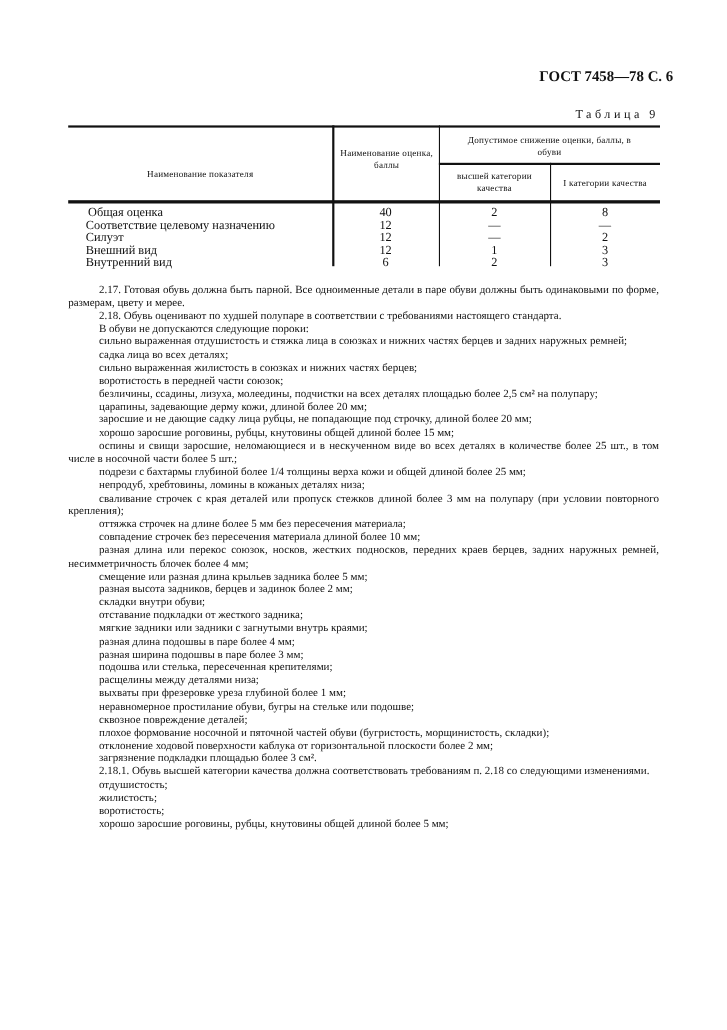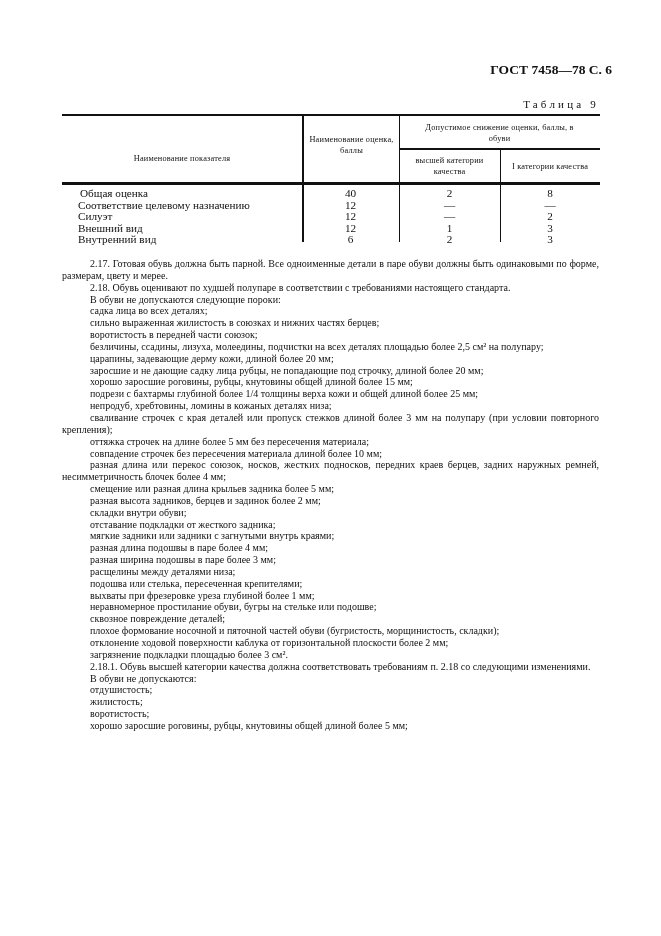--- a/index.html
+++ b/index.html
@@ -71,47 +71,48 @@
     <span class="c1">6</span>
     <span class="c2">2</span>
     <span class="c3">3</span>
   </div>
 </div>
 
 <div class="body">
   <p class="ind">2.17. Готовая обувь должна быть парной. Все одноименные детали в паре обуви должны быть одинаковыми по форме, размерам, цвету и мерее.</p>
   <p class="ind">2.18. Обувь оценивают по худшей полупаре в соответствии с требованиями настоящего стандарта.</p>
   <p class="ind">В обуви не допускаются следующие пороки:</p>
+  <p class="ind">сильно выраженная отдушистость и стяжка лица в союзках и нижних частях берцев и задних наружных ремней;</p>
   <p class="ind">садка лица во всех деталях;</p>
   <p class="ind">сильно выраженная жилистость в союзках и нижних частях берцев;</p>
   <p class="ind">воротистость в передней части союзок;</p>
   <p class="ind">безличины, ссадины, лизуха, молеедины, подчистки на всех деталях площадью более 2,5 см² на полупару;</p>
   <p class="ind">царапины, задевающие дерму кожи, длиной более 20 мм;</p>
   <p class="ind">заросшие и не дающие садку лица рубцы, не попадающие под строчку, длиной более 20 мм;</p>
   <p class="ind">хорошо заросшие роговины, рубцы, кнутовины общей длиной более 15 мм;</p>
+  <p class="ind">оспины и свищи заросшие, неломающиеся и в нескученном виде во всех деталях в количестве более 25 шт., в том числе в носочной части более 5 шт.;</p>
   <p class="ind">подрези с бахтармы глубиной более 1/4 толщины верха кожи и общей длиной более 25 мм;</p>
   <p class="ind">непродуб, хребтовины, ломины в кожаных деталях низа;</p>
   <p class="ind">сваливание строчек с края деталей или пропуск стежков длиной более 3 мм на полупару (при условии повторного крепления);</p>
   <p class="ind">оттяжка строчек на длине более 5 мм без пересечения материала;</p>
   <p class="ind">совпадение строчек без пересечения материала длиной более 10 мм;</p>
   <p class="ind">разная длина или перекос союзок, носков, жестких подносков, передних краев берцев, задних наружных ремней, несимметричность блочек более 4 мм;</p>
   <p class="ind">смещение или разная длина крыльев задника более 5 мм;</p>
   <p class="ind">разная высота задников, берцев и задинок более 2 мм;</p>
   <p class="ind">складки внутри обуви;</p>
   <p class="ind">отставание подкладки от жесткого задника;</p>
   <p class="ind">мягкие задники или задники с загнутыми внутрь краями;</p>
   <p class="ind">разная длина подошвы в паре более 4 мм;</p>
   <p class="ind">разная ширина подошвы в паре более 3 мм;</p>
+  <p class="ind">подошва или стелька, пересеченная крепителями;</p>
   <p class="ind">расщелины между деталями низа;</p>
-  <p class="ind">подошва или стелька, пересеченная крепителями;</p>
   <p class="ind">выхваты при фрезеровке уреза глубиной более 1 мм;</p>
   <p class="ind">неравномерное простилание обуви, бугры на стельке или подошве;</p>
   <p class="ind">сквозное повреждение деталей;</p>
   <p class="ind">плохое формование носочной и пяточной частей обуви (бугристость, морщинистость, складки);</p>
   <p class="ind">отклонение ходовой поверхности каблука от горизонтальной плоскости более 2 мм;</p>
   <p class="ind">загрязнение подкладки площадью более 3 см².</p>
   <p class="ind">2.18.1. Обувь высшей категории качества должна соответствовать требованиям п. 2.18 со следующими изменениями.</p>
-  <p class="ind">В обуви не допускаются:</p>
   <p class="ind">отдушистость;</p>
   <p class="ind">жилистость;</p>
   <p class="ind">воротистость;</p>
   <p class="ind">хорошо заросшие роговины, рубцы, кнутовины общей длиной более 5 мм;</p>
 </div>
 
 </body></html>

